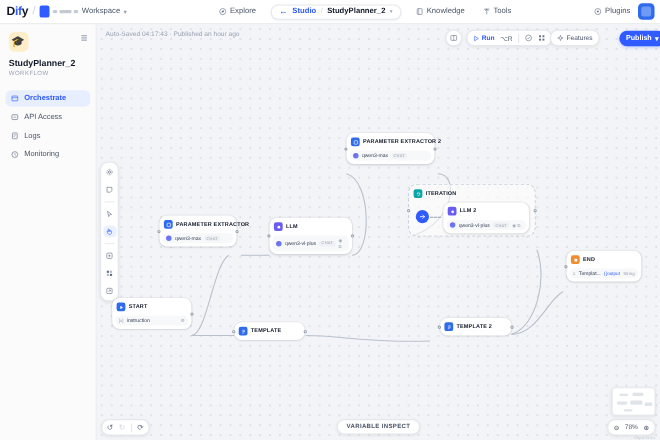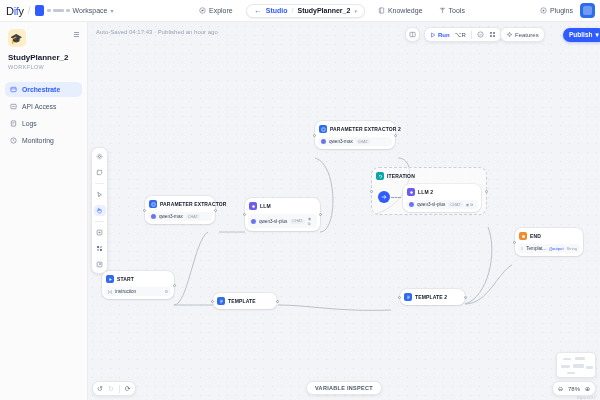--- a/index.html
+++ b/index.html
@@ -12,21 +12,21 @@
   #app { position: relative; width: 600px; height: 400px; background: #fff; }
 
   
   .topbar {
     position: absolute; top: 0; left: 0; width: 600px; height: 22px;
     background: #ffffff;
     display: flex; align-items: center;
     border-bottom: 1px solid #eaecf0;
     z-index: 40;
   }
-  .brand { font-size: 11px; font-weight: 400; color: #101828; padding-left: 6px; letter-spacing: -0.3px; }
+  .brand { font-size: 11px; font-weight: 700; color: #101828; padding-left: 6px; letter-spacing: -0.3px; }
   .brand .i { color: #2f5bff; }
   .brand-sep { color: #d0d5dd; margin: 0 4px; font-size: 10px; }
   .ws-chip { display: flex; align-items: center; gap: 3px; }
   .ws-sq { width: 9px; height: 11px; background: #2f5bff; border-radius: 2px; }
   .ws-dots { display: flex; gap: 2px; align-items: center; }
   .ws-dots i { display: block; background: #c4cad4; border-radius: 1px; height: 3px; }
   .ws-dots i.d1 { width: 4px; } .ws-dots i.d2 { width: 11px; } .ws-dots i.d3 { width: 4px; }
   .ws-name { font-size: 7px; color: #475467; }
   .caret { font-size: 6px; color: #98a2b3; }
 

